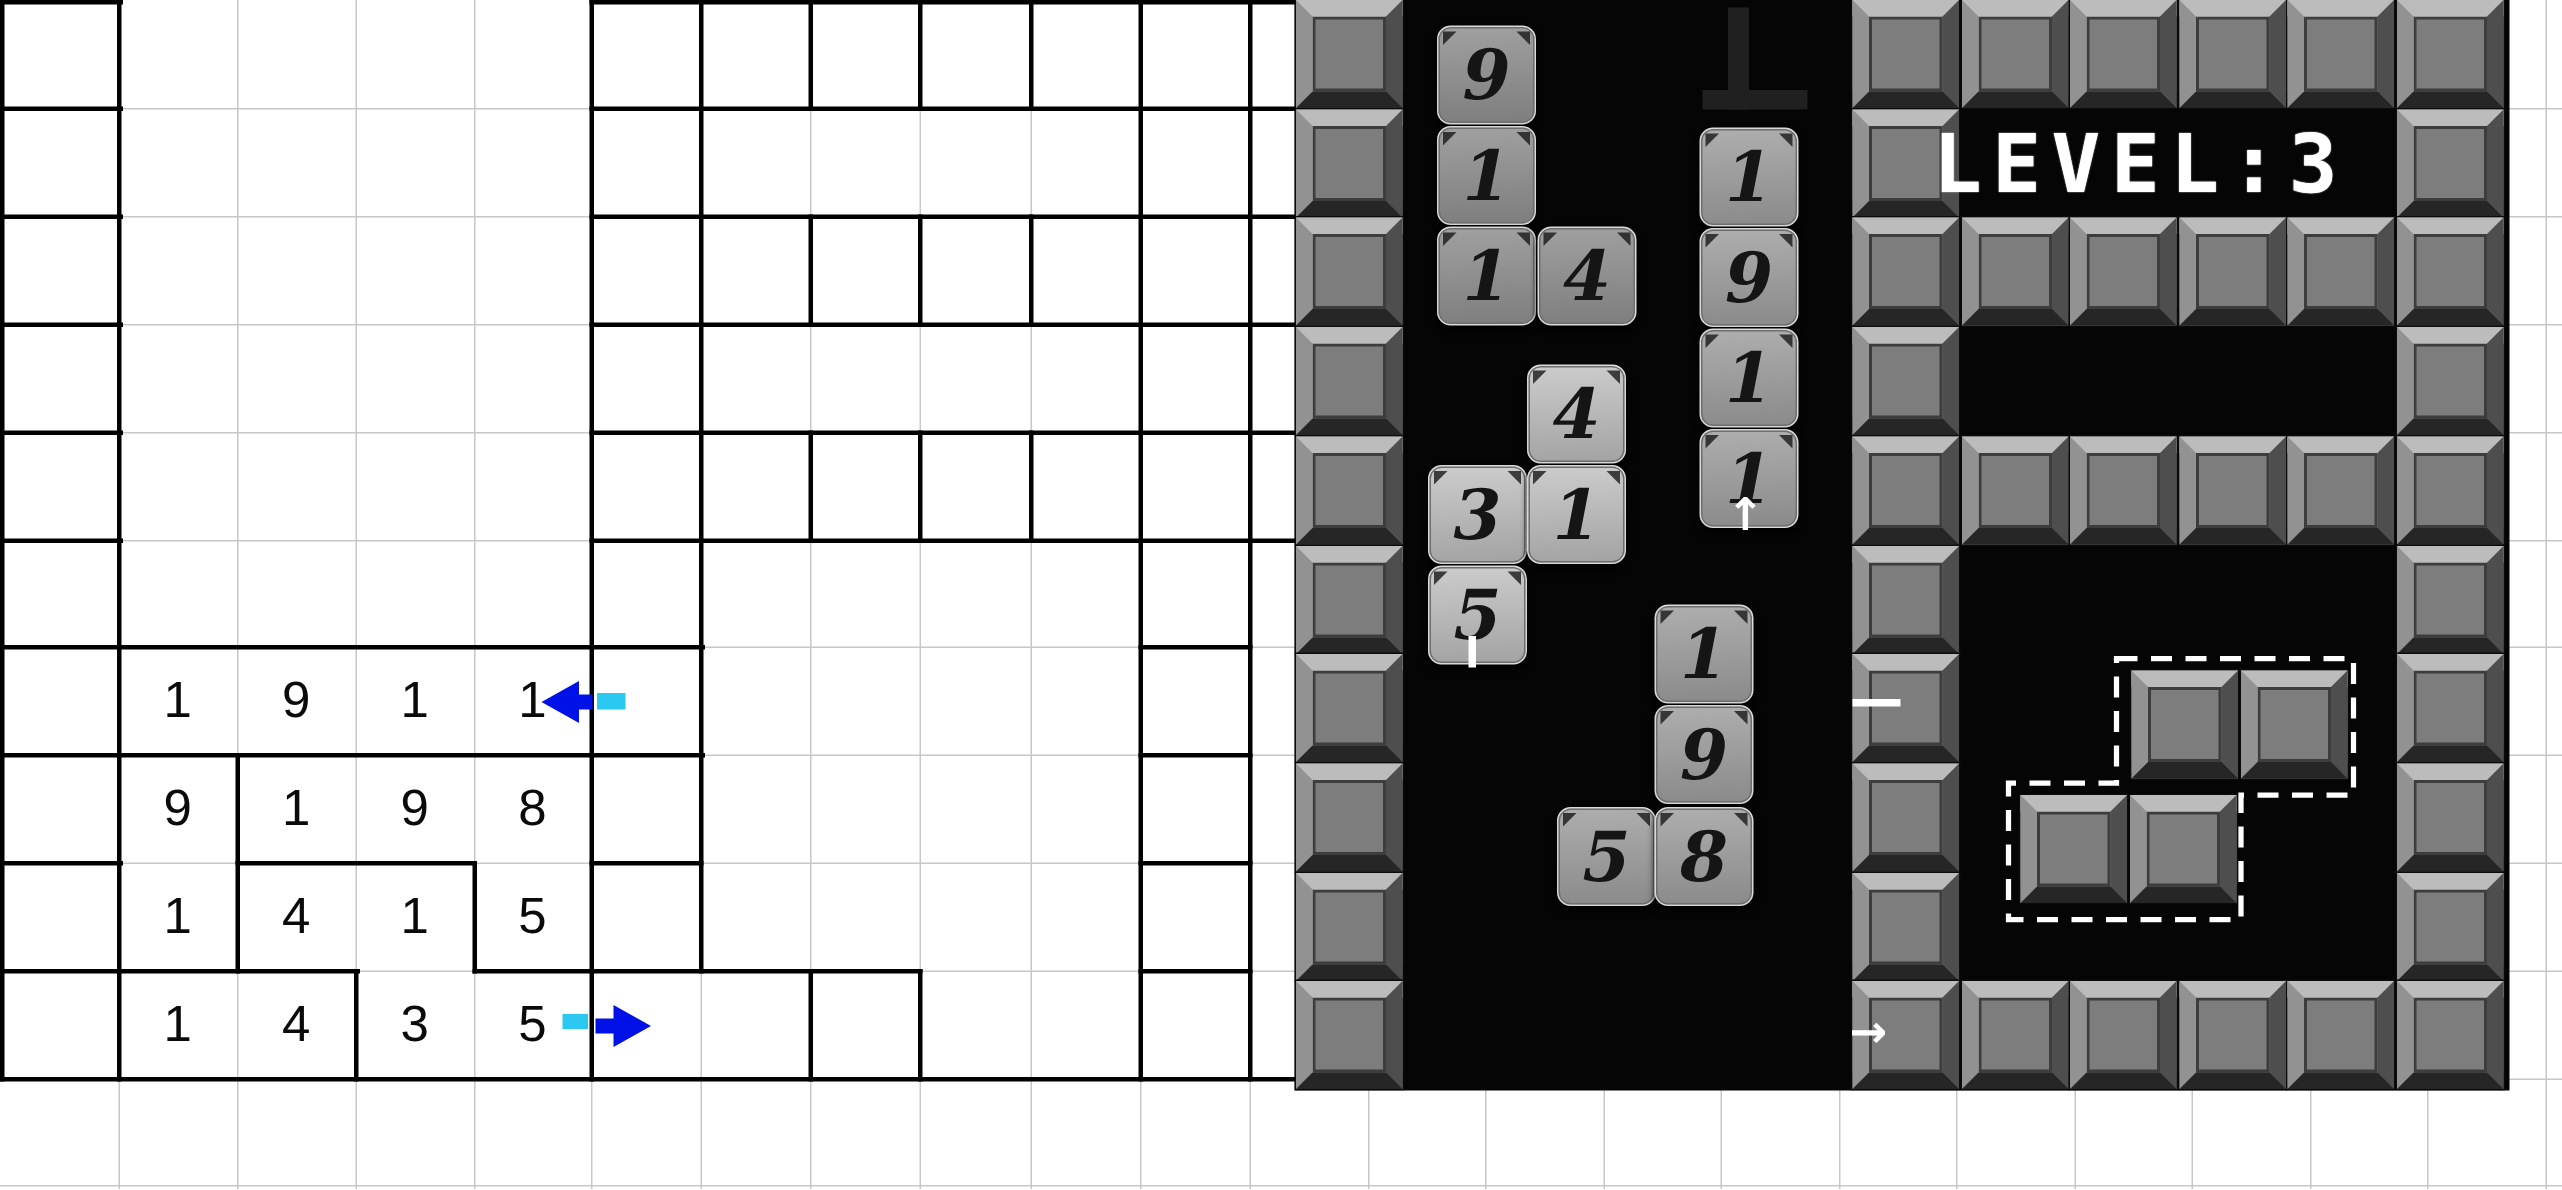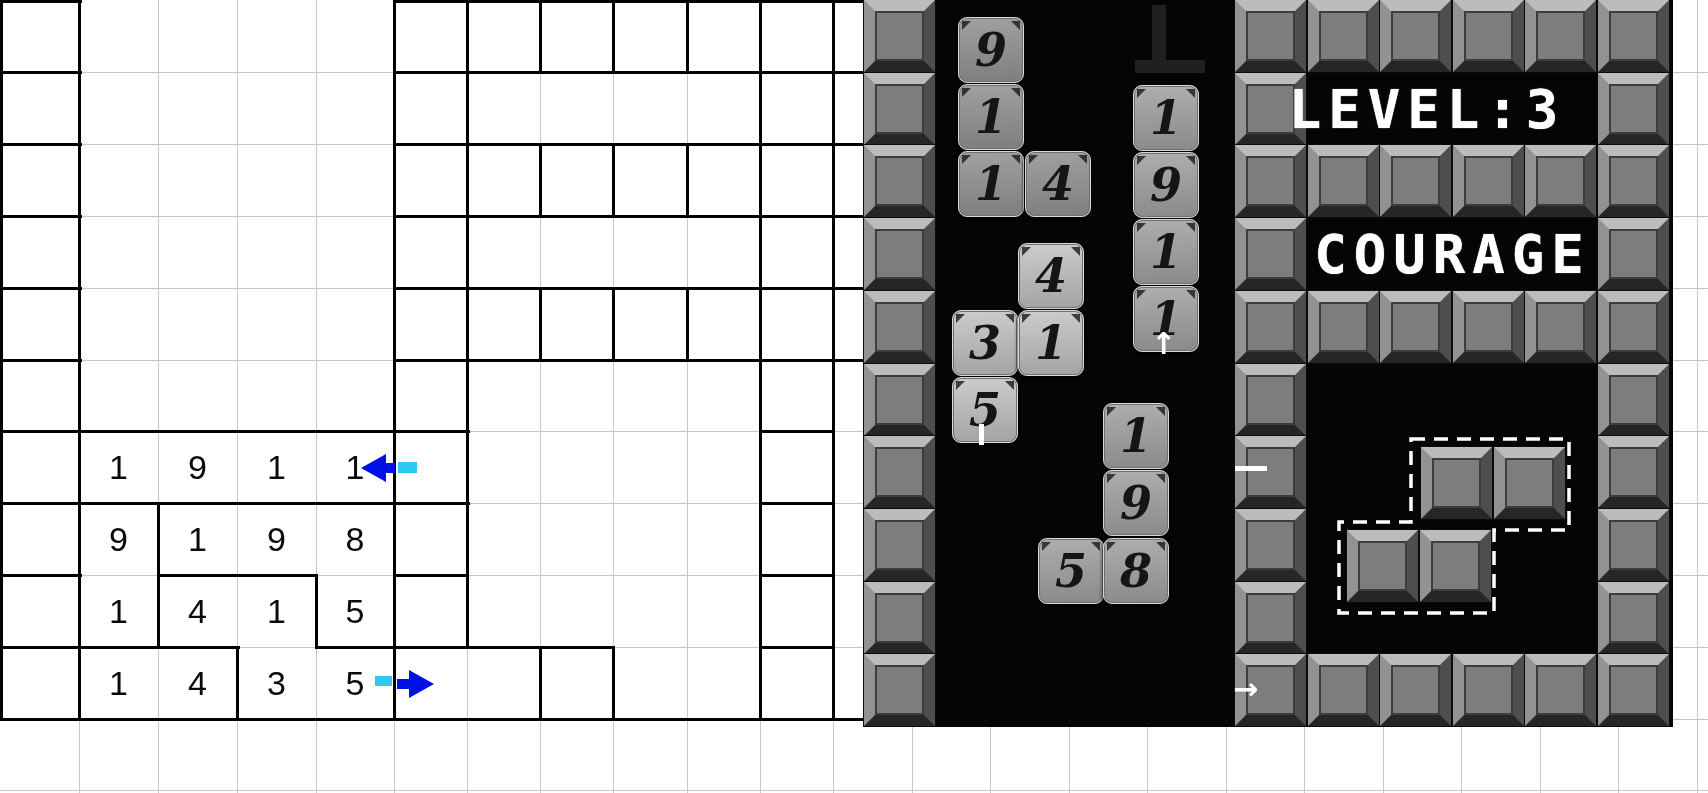--- a/index.html
+++ b/index.html
@@ -204,21 +204,20 @@
         <div class="blk" style="left: 735px; top: 582px; width: 71px; height: 72px;"></div>
         <div class="blk" style="left: 372px; top: 654px; width: 71px; height: 72px;"></div>
         <div class="blk" style="left: 445px; top: 654px; width: 71px; height: 72px;"></div>
         <div class="blk" style="left: 517px; top: 654px; width: 71px; height: 72px;"></div>
         <div class="blk" style="left: 590px; top: 654px; width: 71px; height: 72px;"></div>
         <div class="blk" style="left: 662px; top: 654px; width: 71px; height: 72px;"></div>
         <div class="blk" style="left: 735px; top: 654px; width: 71px; height: 72px;"></div>
       </div>
 
     <div class="lcd" style="left:444px;top:74px;width:240px;height:70px;">LEVEL:3</div>
-    <div class="lcd" style="left:444px;top:219px;width:291px;height:71px;">COURAGE</div>
 
     <div class="cross-bar" style="left: 289px; top: 5px; width: 14px; height: 68px;"></div>
     <div class="cross-bar" style="left: 272px; top: 60px; width: 70px; height: 13px;"></div>
 
     <div id="tiles-layer">
         <div class="tile dark" style="left: 95px; top: 17px; width: 66px; height: 66px;">9</div>
         <div class="tile dark" style="left: 95px; top: 84px; width: 66px; height: 66px;">1</div>
         <div class="tile dark" style="left: 95px; top: 151px; width: 66px; height: 66px;">1</div>
         <div class="tile dark" style="left: 162px; top: 151px; width: 66px; height: 66px;">4</div>
         <div class="tile light" style="left: 155px; top: 243px; width: 66px; height: 66px;">4</div>

